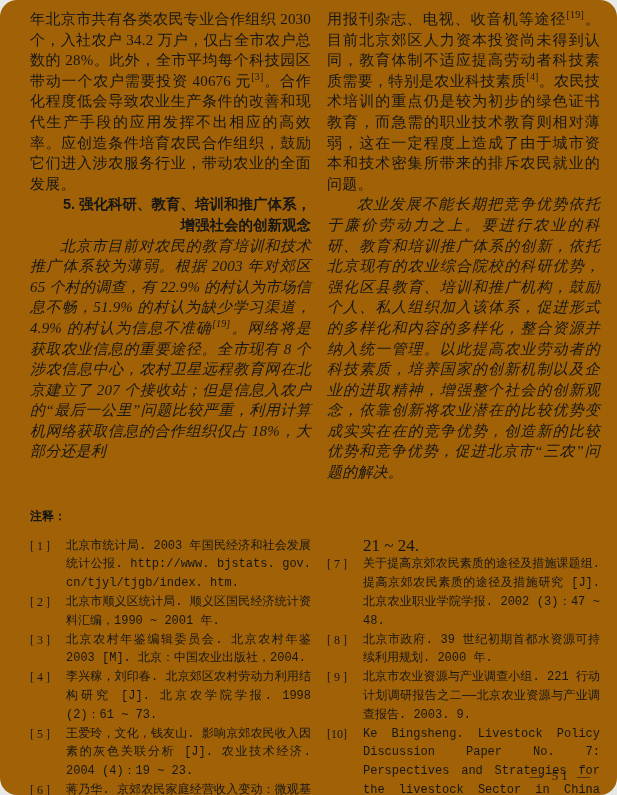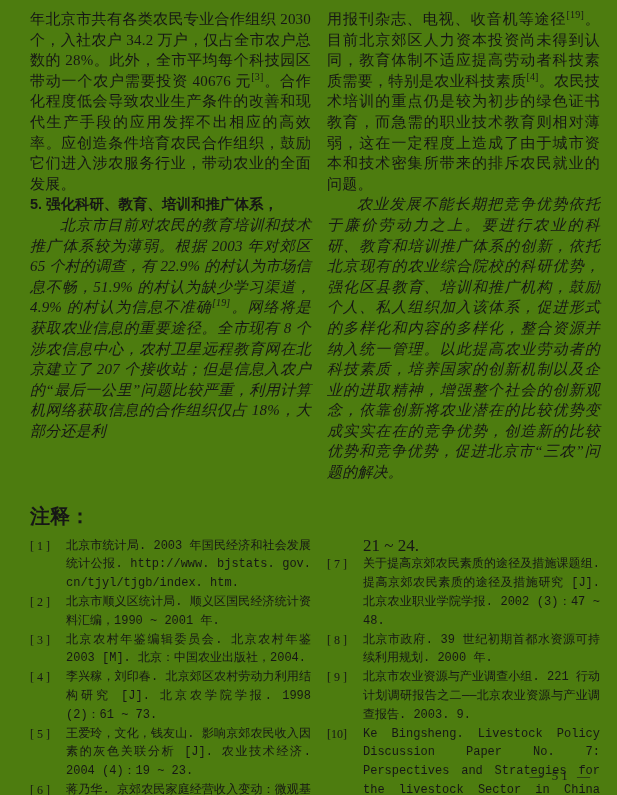--- a/index.html
+++ b/index.html
@@ -1,40 +1,41 @@
 <!DOCTYPE html>
 <html><head>
 <meta charset="utf-8">
 <style>
   html,body{margin:0;padding:0;background:#e8e8e6;}
   .page{
     width:617px;height:795px;
-    background:#4d7c0f;
+    background:#a16207;
     position:relative;overflow:hidden;
     font-family:"Liberation Serif","DejaVu Serif",serif;
     color:#161616;
     box-sizing:border-box;
     padding:9px 17px 0 30px;
+    border-radius:17px;
   }
   .columns{display:flex;}
   .col-left{width:281px;margin-right:16px;flex:0 0 281px;}
   .col-right{flex:1;min-width:0;}
   .para{margin:0;font-size:15px;line-height:20.6px;text-align:justify;letter-spacing:0.2px;}
   .para.indent{text-indent:2em;font-style:italic;}
   sup.ref{font-size:10px;line-height:0;}
   .heading{
     margin:0;
     font-family:"Liberation Sans","DejaVu Sans",sans-serif;
-    font-weight:bold;font-size:14.5px;line-height:20.6px;text-align:left;
+    font-weight:bold;font-size:14.5px;line-height:20.6px;text-align:right;
   }
   .heading .hl{display:block;}
   .notes-heading{
     margin-top:25px;
     font-family:"Liberation Sans","DejaVu Sans",sans-serif;
-    font-weight:bold;font-size:20px;line-height:16px;
+    font-weight:bold;font-size:12px;line-height:16px;
   }
   .notes-cols{margin-top:13px;}
   .note{display:flex;margin:0;font-size:12px;line-height:18.8px;text-align:justify;}
   .note .nlabel{flex:0 0 36px;white-space:nowrap;}
   .note .ntext{flex:1;min-width:0;font-family:Liberation Mono, monospace;}
   .note-cont{margin-left:36px;font-size:17px;line-height:18.8px;}
   .page-number{
     position:absolute;right:24px;bottom:11px;
     font-size:13px;letter-spacing:3px;color:#1a1a1a;
   }
@@ -44,20 +45,21 @@
 
 <div class="page">
 
   <div class="columns">
 
     <div class="col-left">
       <p class="para"><span>年北京市共有各类农民专业合作组织 2030 个，入社农户 34.2 万户，仅占全市农户总数的 28%。此外，全市平均每个科技园区带动一个农户需要投资 40676 元</span><sup class="ref">[3]</sup><span>。合作化程度低会导致农业生产条件的改善和现代生产手段的应用发挥不出相应的高效率。应创造条件培育农民合作组织，鼓励它们进入涉农服务行业，带动农业的全面发展。</span></p>
 
       <h3 class="heading">
         <span class="hl">5. 强化科研、教育、培训和推广体系，</span>
+        <span class="hl">增强社会的创新观念</span>
       </h3>
 
       <p class="para indent"><span>北京市目前对农民的教育培训和技术推广体系较为薄弱。根据 2003 年对郊区 65 个村的调查，有 22.9% 的村认为市场信息不畅，51.9% 的村认为缺少学习渠道，4.9% 的村认为信息不准确</span><sup class="ref">[19]</sup><span>。网络将是获取农业信息的重要途径。全市现有 8 个涉农信息中心，农村卫星远程教育网在北京建立了 207 个接收站；但是信息入农户的“最后一公里”问题比较严重，利用计算机网络获取信息的合作组织仅占 18%，大部分还是利</span></p>
     </div>
 
     <div class="col-right">
       <p class="para"><span>用报刊杂志、电视、收音机等途径</span><sup class="ref">[19]</sup><span>。目前北京郊区人力资本投资尚未得到认同，教育体制不适应提高劳动者科技素质需要，特别是农业科技素质</span><sup class="ref">[4]</sup><span>。农民技术培训的重点仍是较为初步的绿色证书教育，而急需的职业技术教育则相对薄弱，这在一定程度上造成了由于城市资本和技术密集所带来的排斥农民就业的问题。</span></p>
 
       <p class="para indent">农业发展不能长期把竞争优势依托于廉价劳动力之上。要进行农业的科研、教育和培训推广体系的创新，依托北京现有的农业综合院校的科研优势，强化区县教育、培训和推广机构，鼓励个人、私人组织加入该体系，促进形式的多样化和内容的多样化，整合资源并纳入统一管理。以此提高农业劳动者的科技素质，培养国家的创新机制以及企业的进取精神，增强整个社会的创新观念，依靠创新将农业潜在的比较优势变成实实在在的竞争优势，创造新的比较优势和竞争优势，促进北京市“三农”问题的解决。</p>
     </div>

